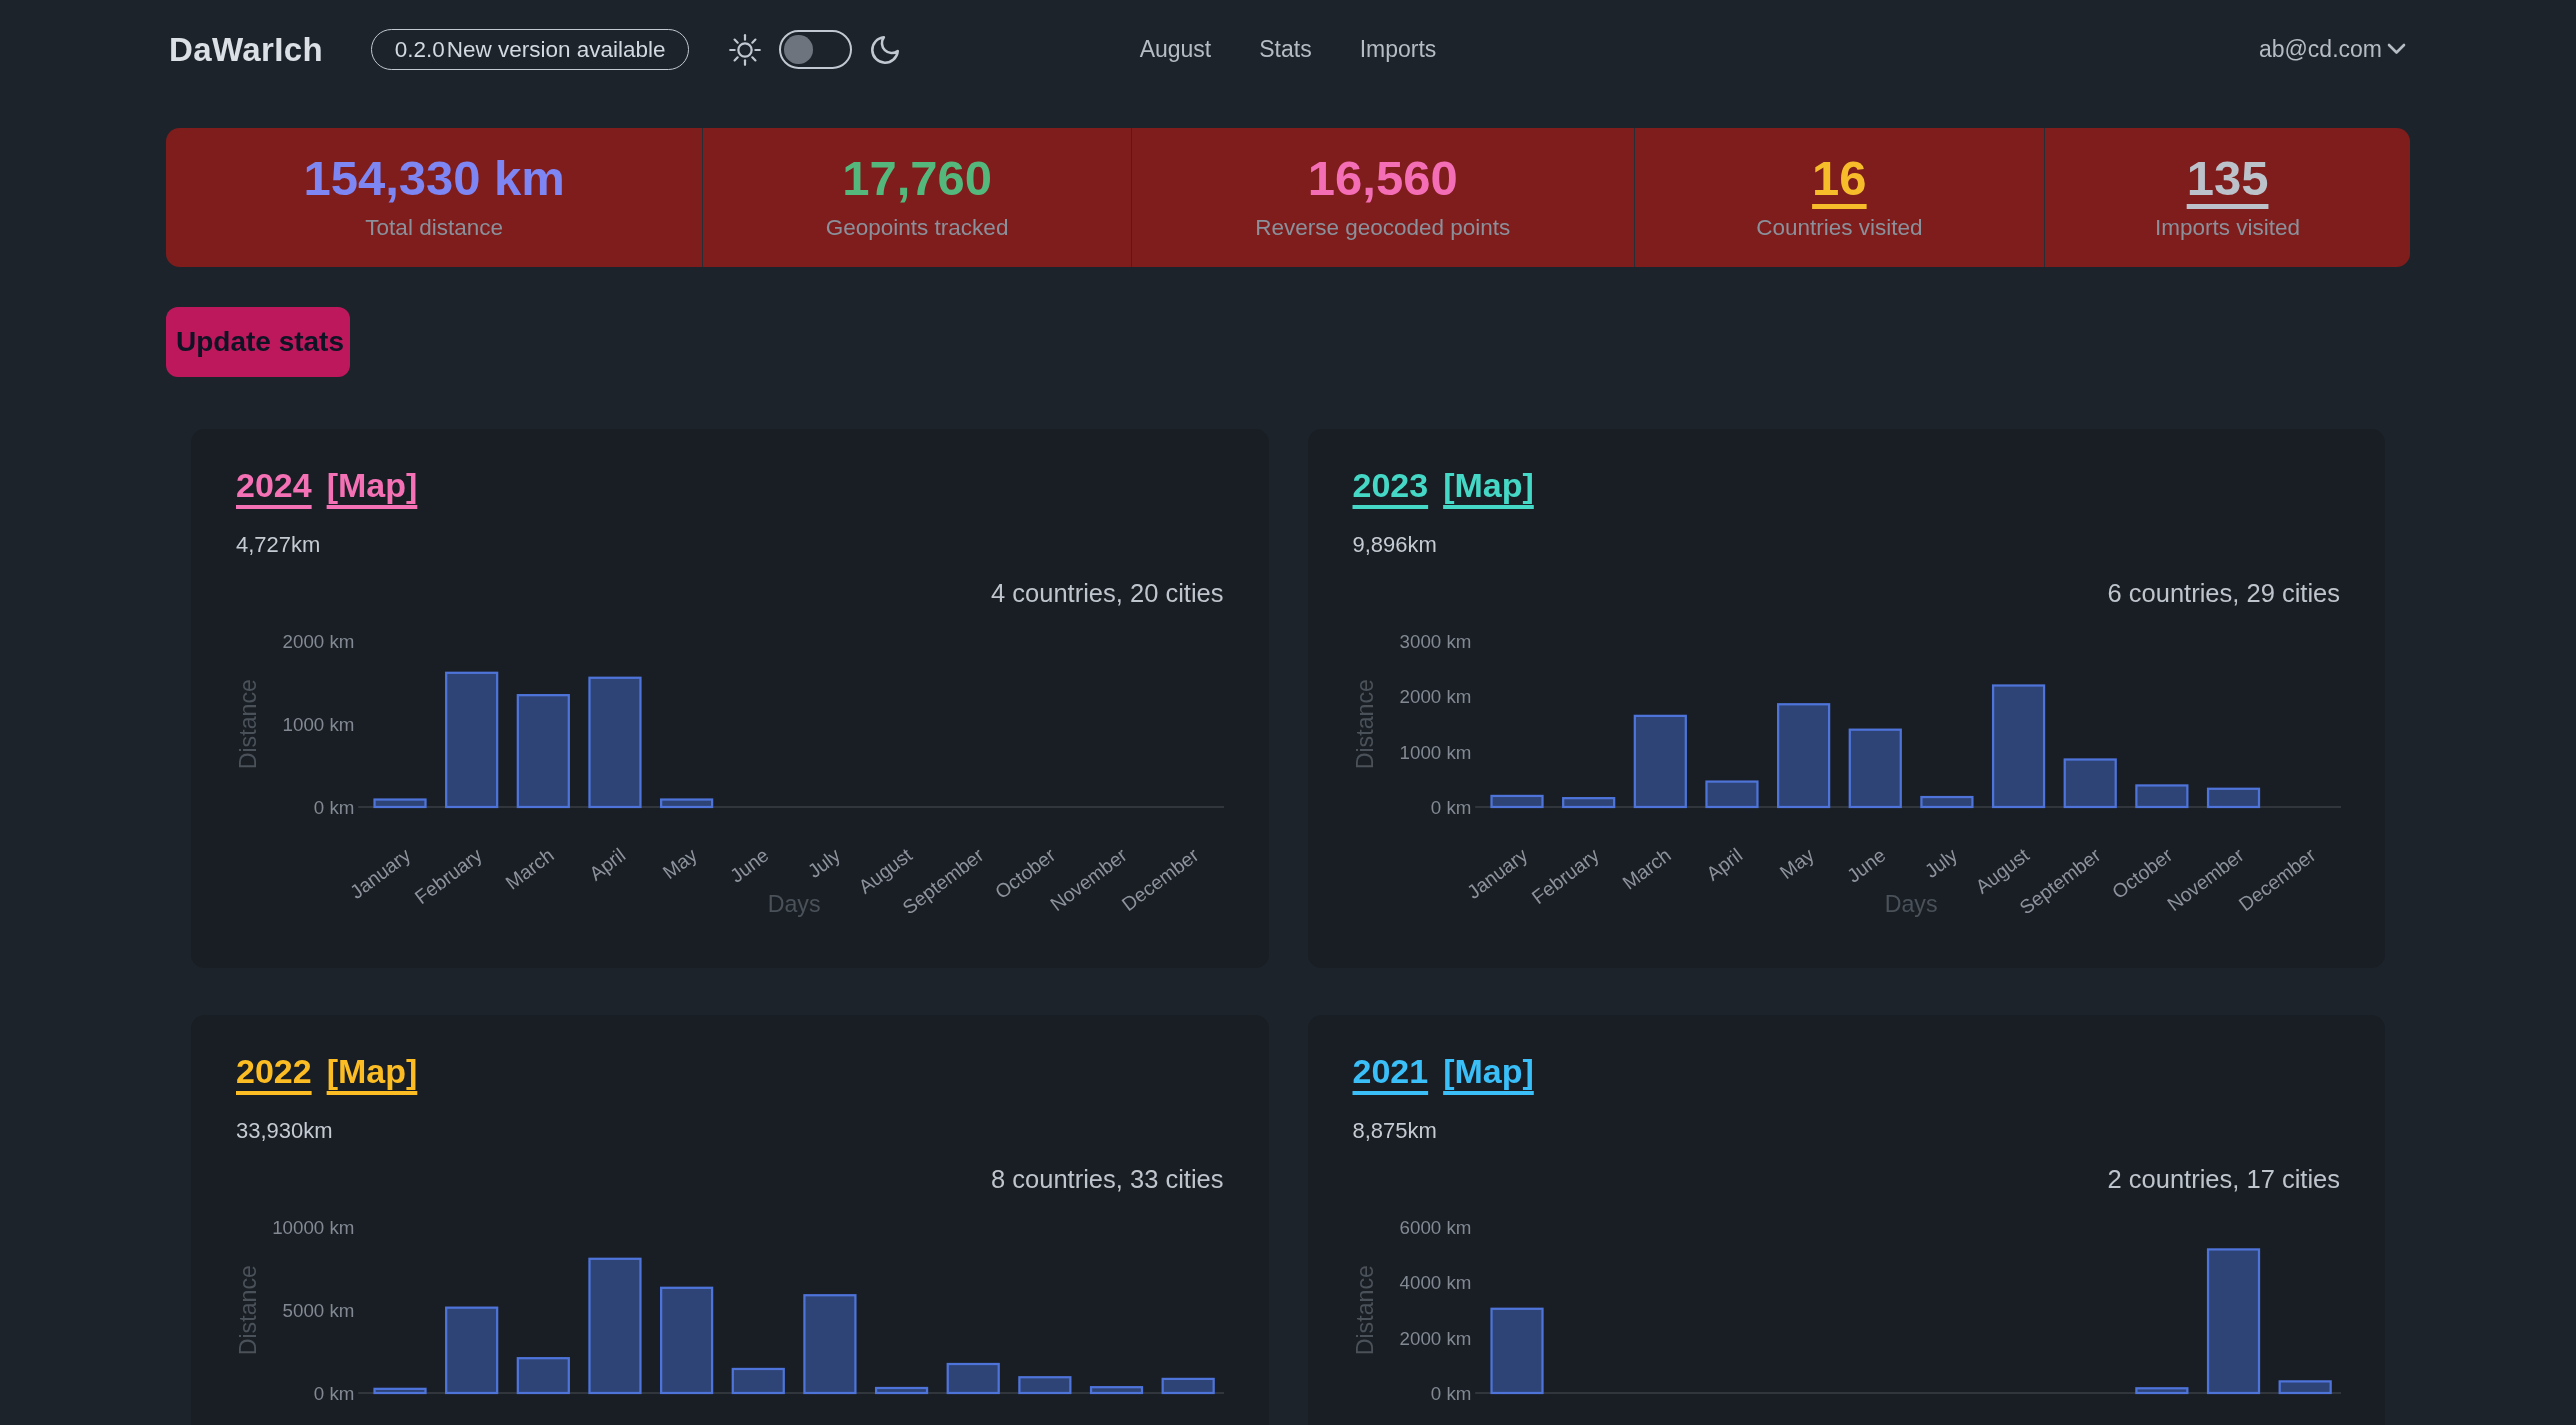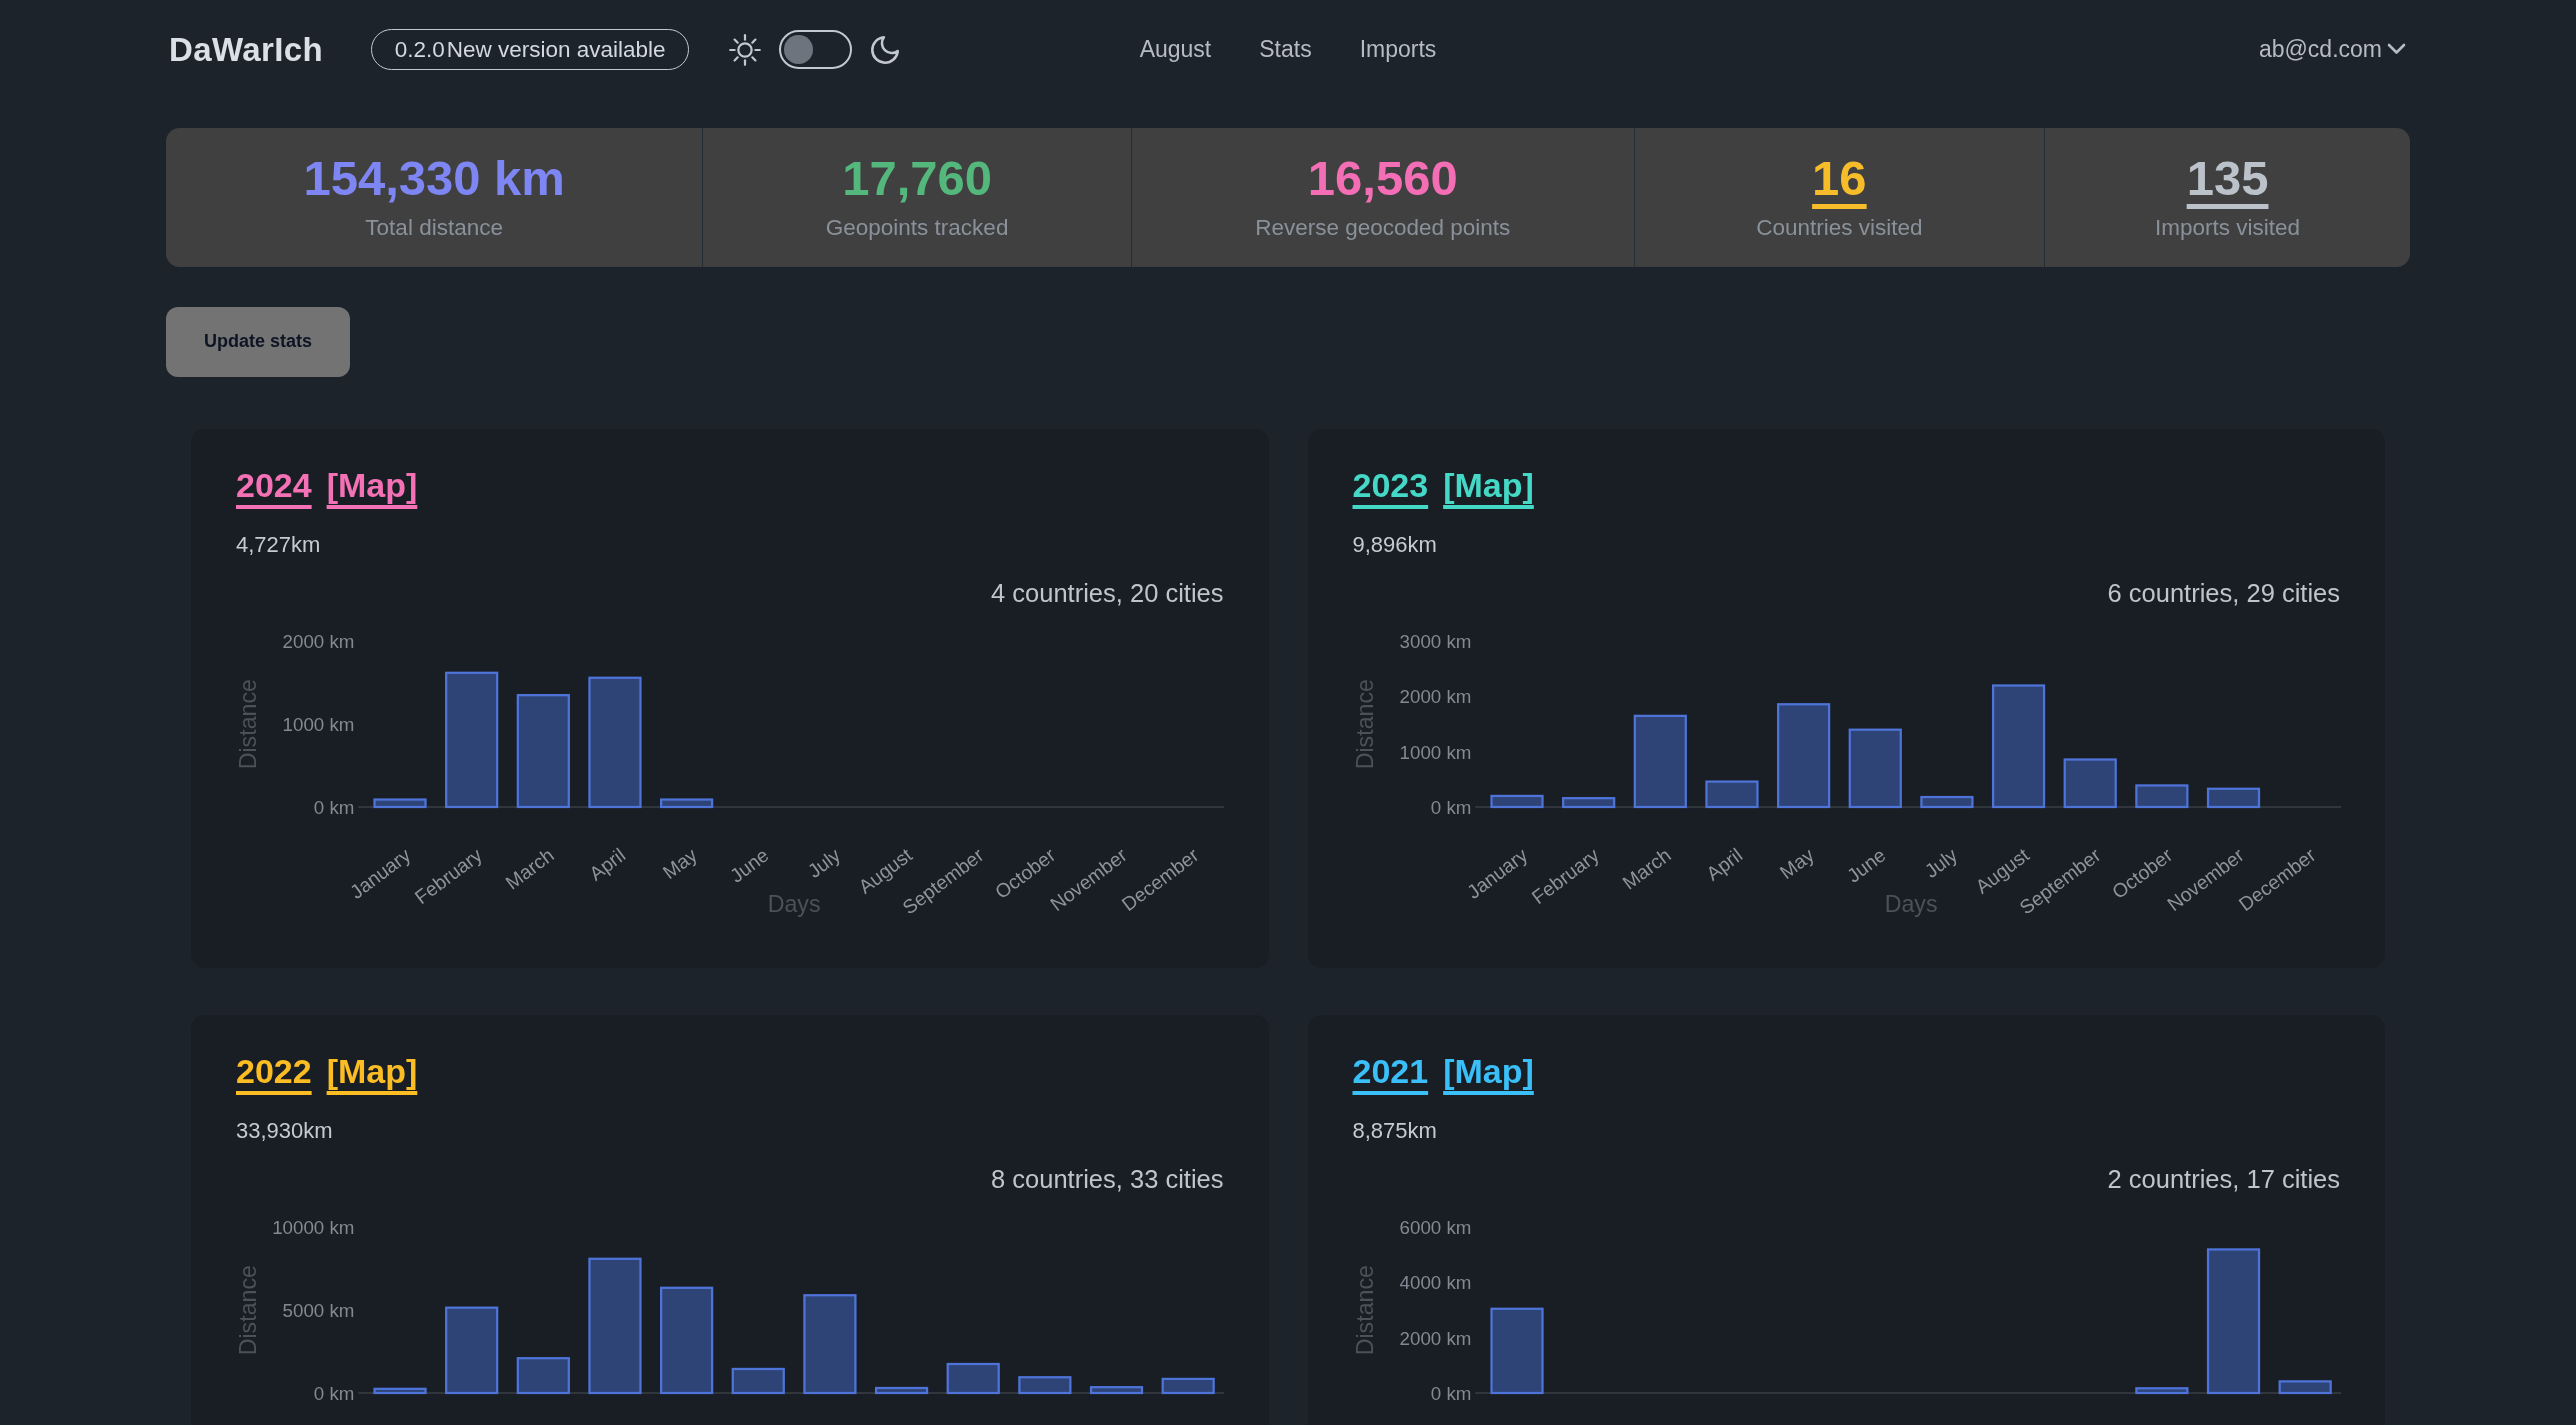--- a/index.html
+++ b/index.html
@@ -18,31 +18,31 @@
   .theme-toggle-group{margin-left:39px;display:flex;align-items:center;gap:16.5px;}
   .toggle{width:73px;height:39px;border:2.2px solid #c2c8d1;border-radius:749px;
     position:relative;box-sizing:border-box;cursor:pointer;background:transparent;}
   .toggle .knob{position:absolute;left:3.7px;top:3px;width:28.5px;height:28.5px;border-radius:50%;background:#6e747e;}
   .nav{position:absolute;left:50%;transform:translateX(-50%);display:flex;gap:48px;}
   .nav a{font-size:23px;color:#b6bcc4;text-decoration:none;cursor:pointer;}
   .user-menu{margin-left:auto;display:flex;align-items:center;gap:4px;
     font-size:23px;color:#b6bcc4;cursor:pointer;}
   
   .container{margin:0 166px;}
-  .stats-panel{display:flex;background:#404040;border-radius:13.5px;height:139px;margin-top:28.5px;text-align:right;}
+  .stats-panel{display:flex;background:#7f1d1d;border-radius:13.5px;height:139px;margin-top:28.5px;text-align:right;}
   .stat{display:flex;flex-direction:column;justify-content:center;align-items:center;gap:12px;box-sizing:border-box;}
   .stat + .stat{border-left:1.5px solid #272d35;}
   .stat-value{font-size:49px;font-weight:700;line-height:1;}
   .stat-value.underlined{text-decoration:underline;text-decoration-thickness:4.5px;text-underline-offset:9px;cursor:pointer;}
   .stat-label{font-size:22.5px;color:#8a919b;}
   .w0{width:23.9%}.w1{width:19.1%}.w2{width:22.4%}.w3{width:18.3%}.w4{width:16.3%}
   
-  .update-btn{display:block;margin-top:40px;background:#737373;color:#0e1424;
-    font-family:"Liberation Sans",sans-serif;font-size:18px;font-weight:700;
-    width:184px;height:70px;border:none;border-radius:12px;cursor:pointer;}
+  .update-btn{display:block;margin-top:40px;background:#be185d;color:#0e1424;
+    font-family:"Liberation Sans",sans-serif;font-size:28px;font-weight:700;
+    width:184px;height:70px;border:none;border-radius:12px;cursor:pointer;text-align:right;}
   
   .cards{margin-top:52px;padding:0 25px;display:grid;grid-template-columns:1fr 1fr;column-gap:39px;row-gap:47px;}
   .card{background:#191e24;border-radius:13.5px;height:539px;box-sizing:border-box;position:relative;}
   .year-row{position:absolute;left:45px;top:37px;font-size:34px;font-weight:700;display:flex;gap:15px;}
   .year-row a{text-decoration:underline;text-decoration-thickness:3.7px;text-underline-offset:7.5px;cursor:pointer;}
   .distance{position:absolute;left:45px;top:103px;font-size:22px;color:#c5cbd3;}
   .summary{position:absolute;right:45px;top:150px;font-size:25.5px;color:#bfc5cd;}
   .chart{position:absolute;left:45px;top:180px;width:988px;height:336px;}
 </style>
 </head>

